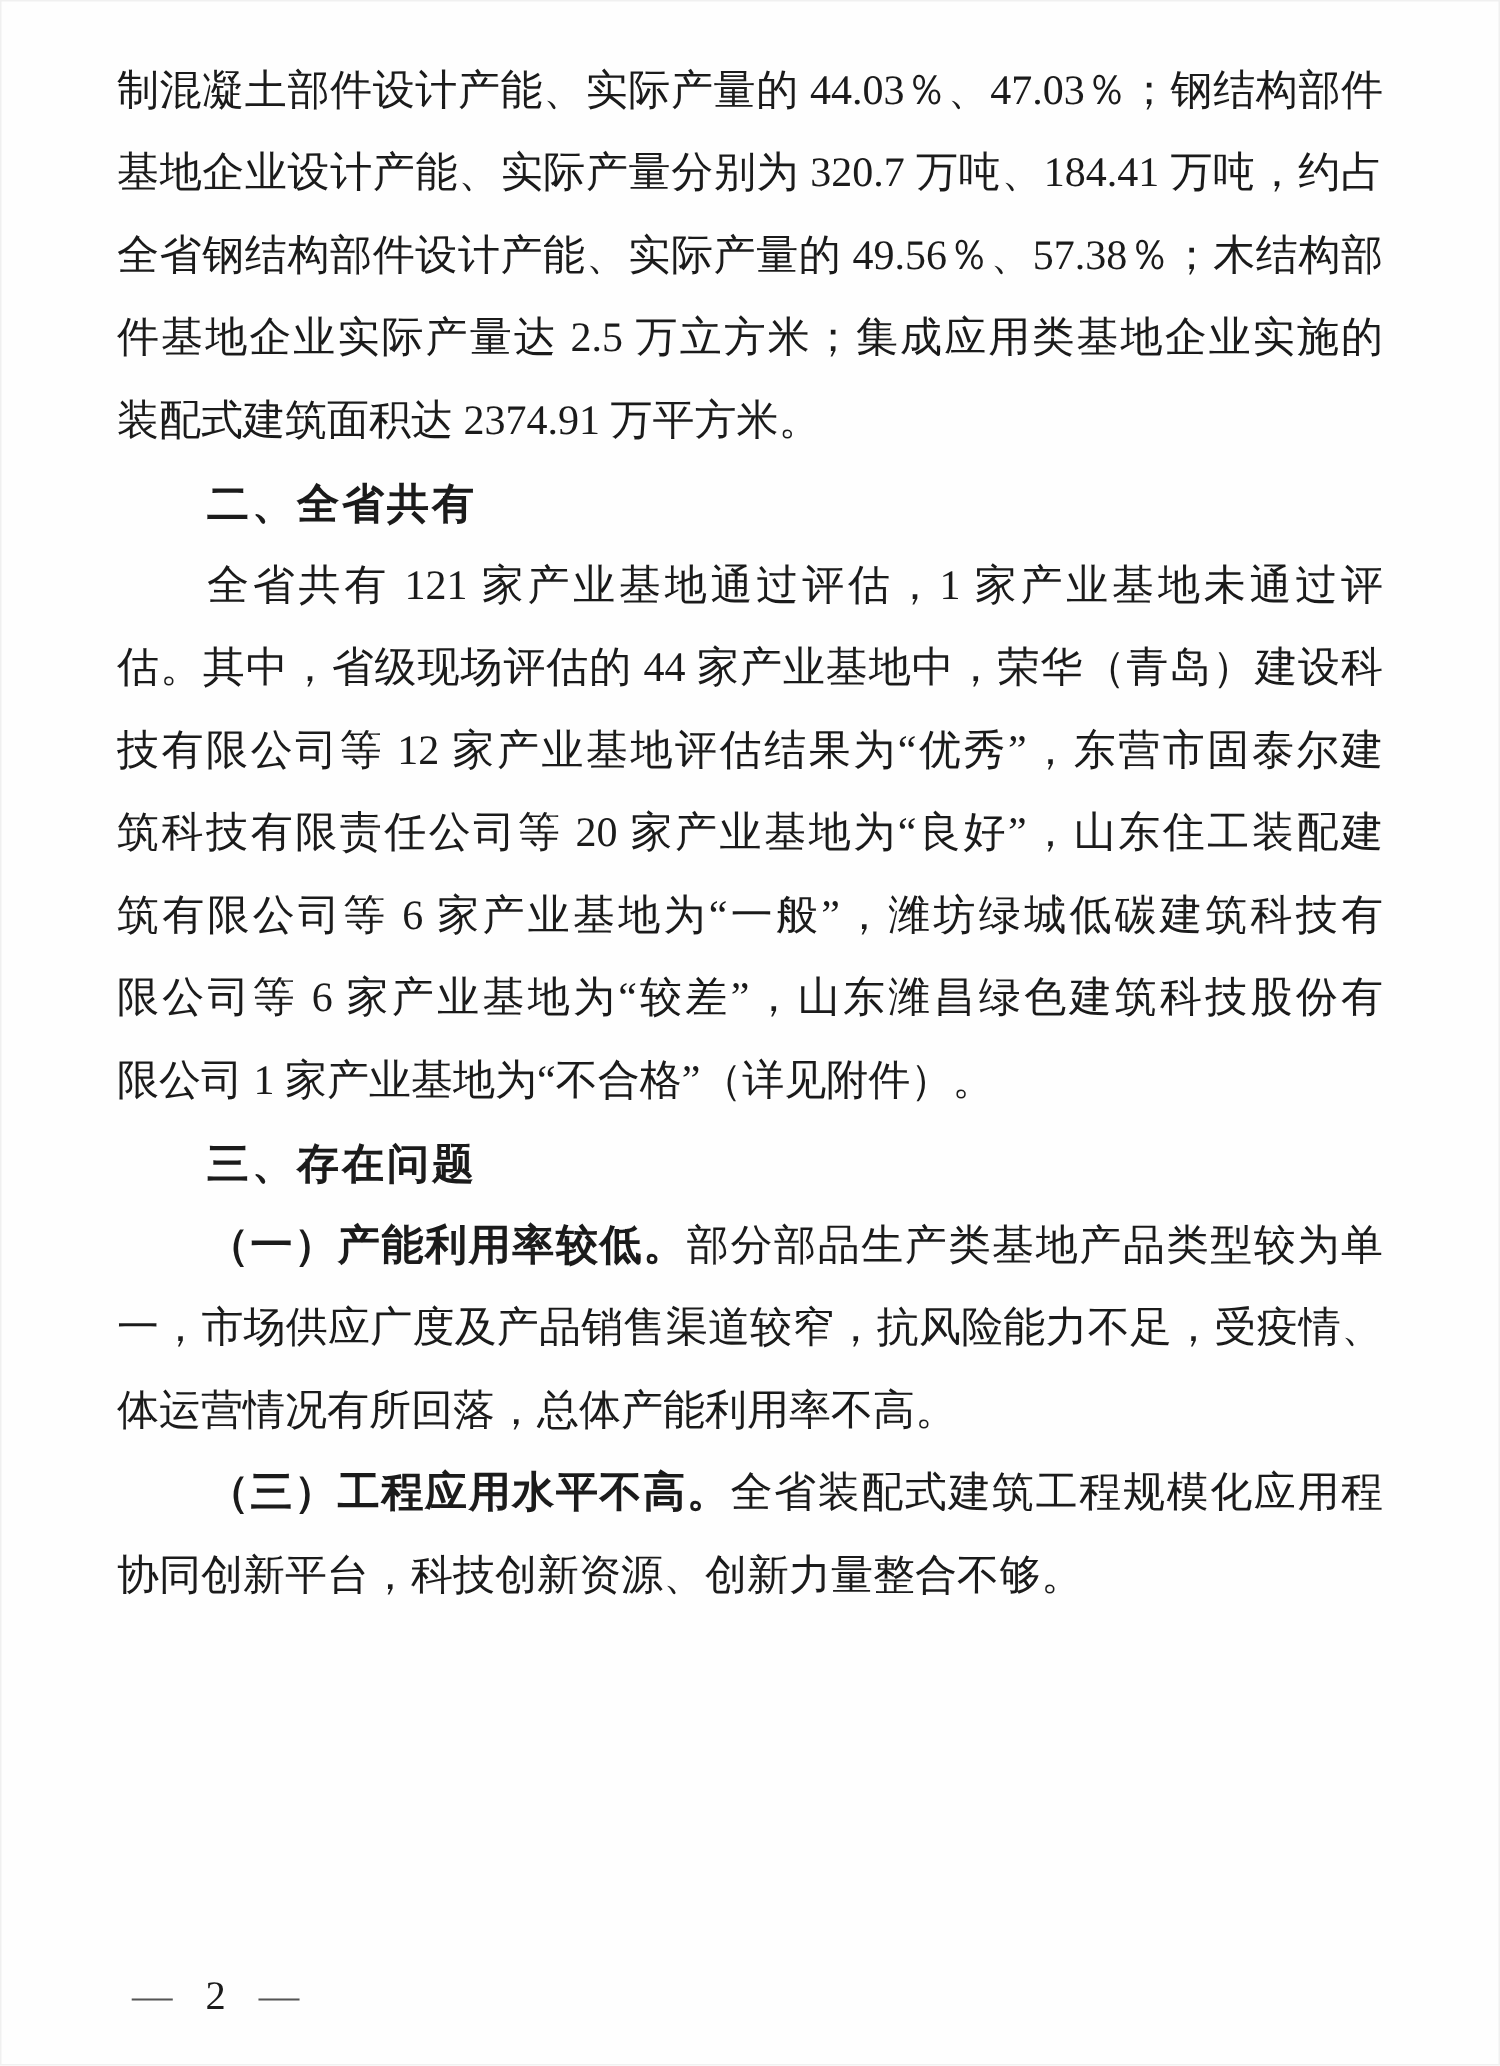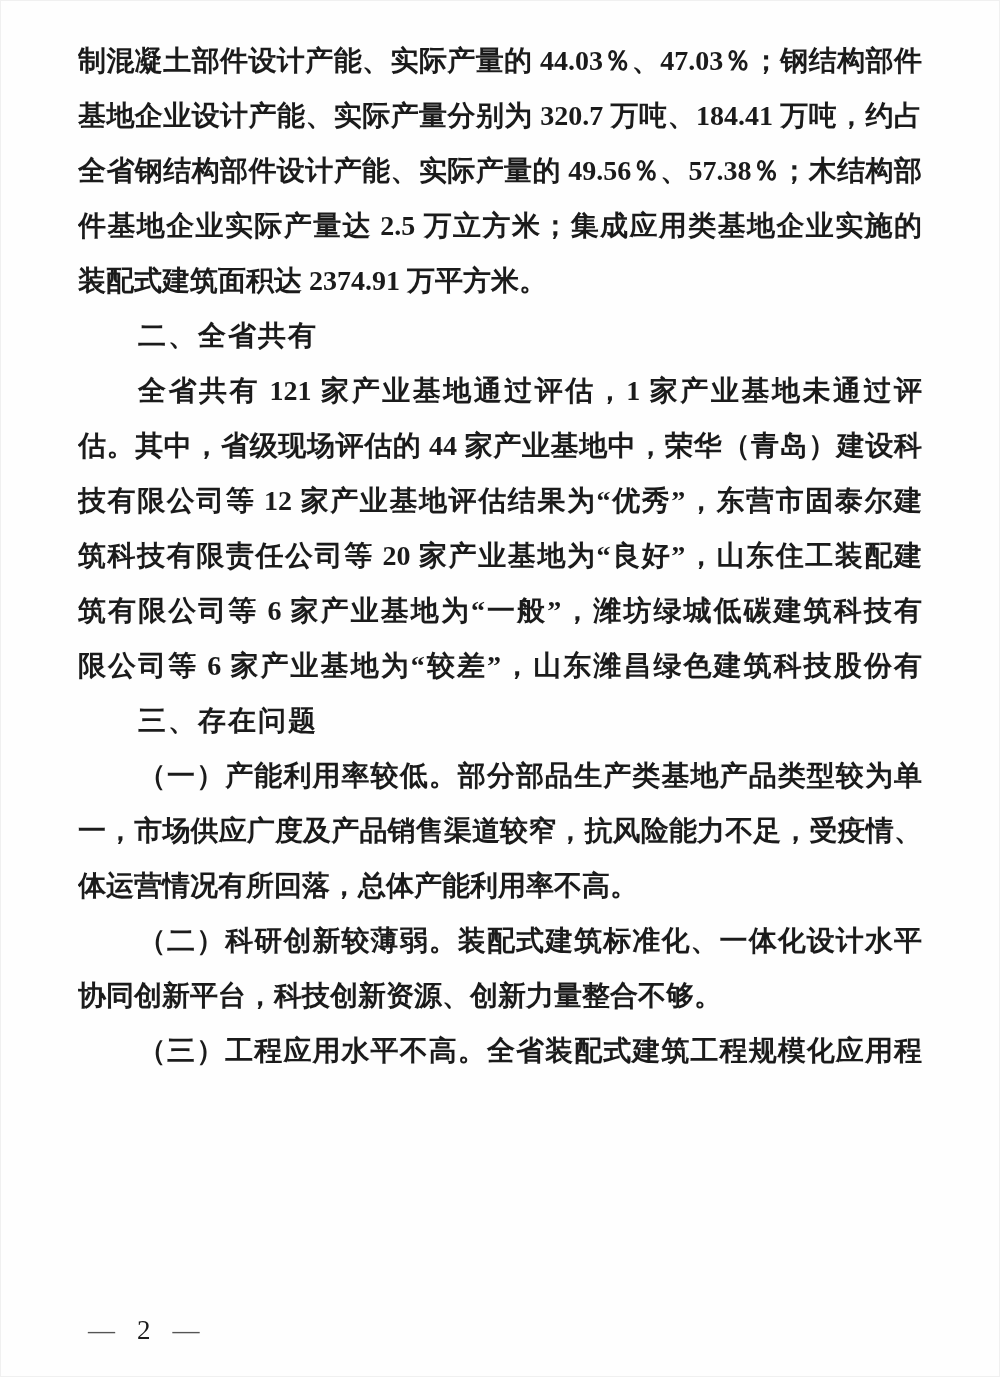--- a/index.html
+++ b/index.html
@@ -37,21 +37,21 @@
   }
   .line.justify {
     text-align: justify;
     text-align-last: justify;
   }
   .line.indent {
     text-indent: 60px;
   }
   .seg-body {
     font-family: "Liberation Serif", "DejaVu Serif", serif;
-    font-weight: 700;
+    font-weight: 400;
   }
   .seg-heading {
     font-family: "Liberation Sans", "DejaVu Sans", sans-serif;
     font-weight: 700;
     letter-spacing: 2px;
   }
   .seg-lead {
     font-family: "Liberation Serif", "DejaVu Serif", serif;
     font-weight: 700;
   }
@@ -86,25 +86,25 @@
       <div class="line justify"><span class="seg-body">全省钢结构部件设计产能、实际产量的 49.56％、57.38％；木结构部</span></div>
       <div class="line justify"><span class="seg-body">件基地企业实际产量达 2.5 万立方米；集成应用类基地企业实施的</span></div>
       <div class="line"><span class="seg-body">装配式建筑面积达 2374.91 万平方米。</span></div>
       <div class="line indent"><span class="seg-heading">二、全省共有</span></div>
       <div class="line indent justify"><span class="seg-body">全省共有 121 家产业基地通过评估，1 家产业基地未通过评</span></div>
       <div class="line justify"><span class="seg-body">估。其中，省级现场评估的 44 家产业基地中，荣华（青岛）建设科</span></div>
       <div class="line justify"><span class="seg-body">技有限公司等 12 家产业基地评估结果为“优秀”，东营市固泰尔建</span></div>
       <div class="line justify"><span class="seg-body">筑科技有限责任公司等 20 家产业基地为“良好”，山东住工装配建</span></div>
       <div class="line justify"><span class="seg-body">筑有限公司等 6 家产业基地为“一般”，潍坊绿城低碳建筑科技有</span></div>
       <div class="line justify"><span class="seg-body">限公司等 6 家产业基地为“较差”，山东潍昌绿色建筑科技股份有</span></div>
+      <div class="line"><span class="seg-body">限公司 1 家产业基地为“不合格”（详见附件）。</span></div>
       <div class="line indent"><span class="seg-heading">三、存在问题</span></div>
       <div class="line indent justify"><span class="seg-lead">（一）产能利用率较低。</span><span class="seg-body">部分部品生产类基地产品类型较为单</span></div>
       <div class="line justify"><span class="seg-body">一，市场供应广度及产品销售渠道较窄，抗风险能力不足，受疫情、</span></div>
       <div class="line"><span class="seg-body">体运营情况有所回落，总体产能利用率不高。</span></div>
-      <div class="line indent justify"><span class="seg-lead">（二）科研创新较薄弱。</span><span class="seg-body">装配式建筑标准化、一体化设计水平</span></div>
+      <div class="line indent justify"><span class="seg-lead">（三）工程应用水平不高。</span><span class="seg-body">全省装配式建筑工程规模化应用程</span></div>
       <div class="line"><span class="seg-body">协同创新平台，科技创新资源、创新力量整合不够。</span></div>
-      <div class="line indent justify"><span class="seg-lead">（三）工程应用水平不高。</span><span class="seg-body">全省装配式建筑工程规模化应用程</span></div>
     </div>
 
   <div class="footer">
     <span class="dash">—</span><span class="num">2</span><span class="dash">—</span>
   </div>
 </div>
 
 </body></html>

